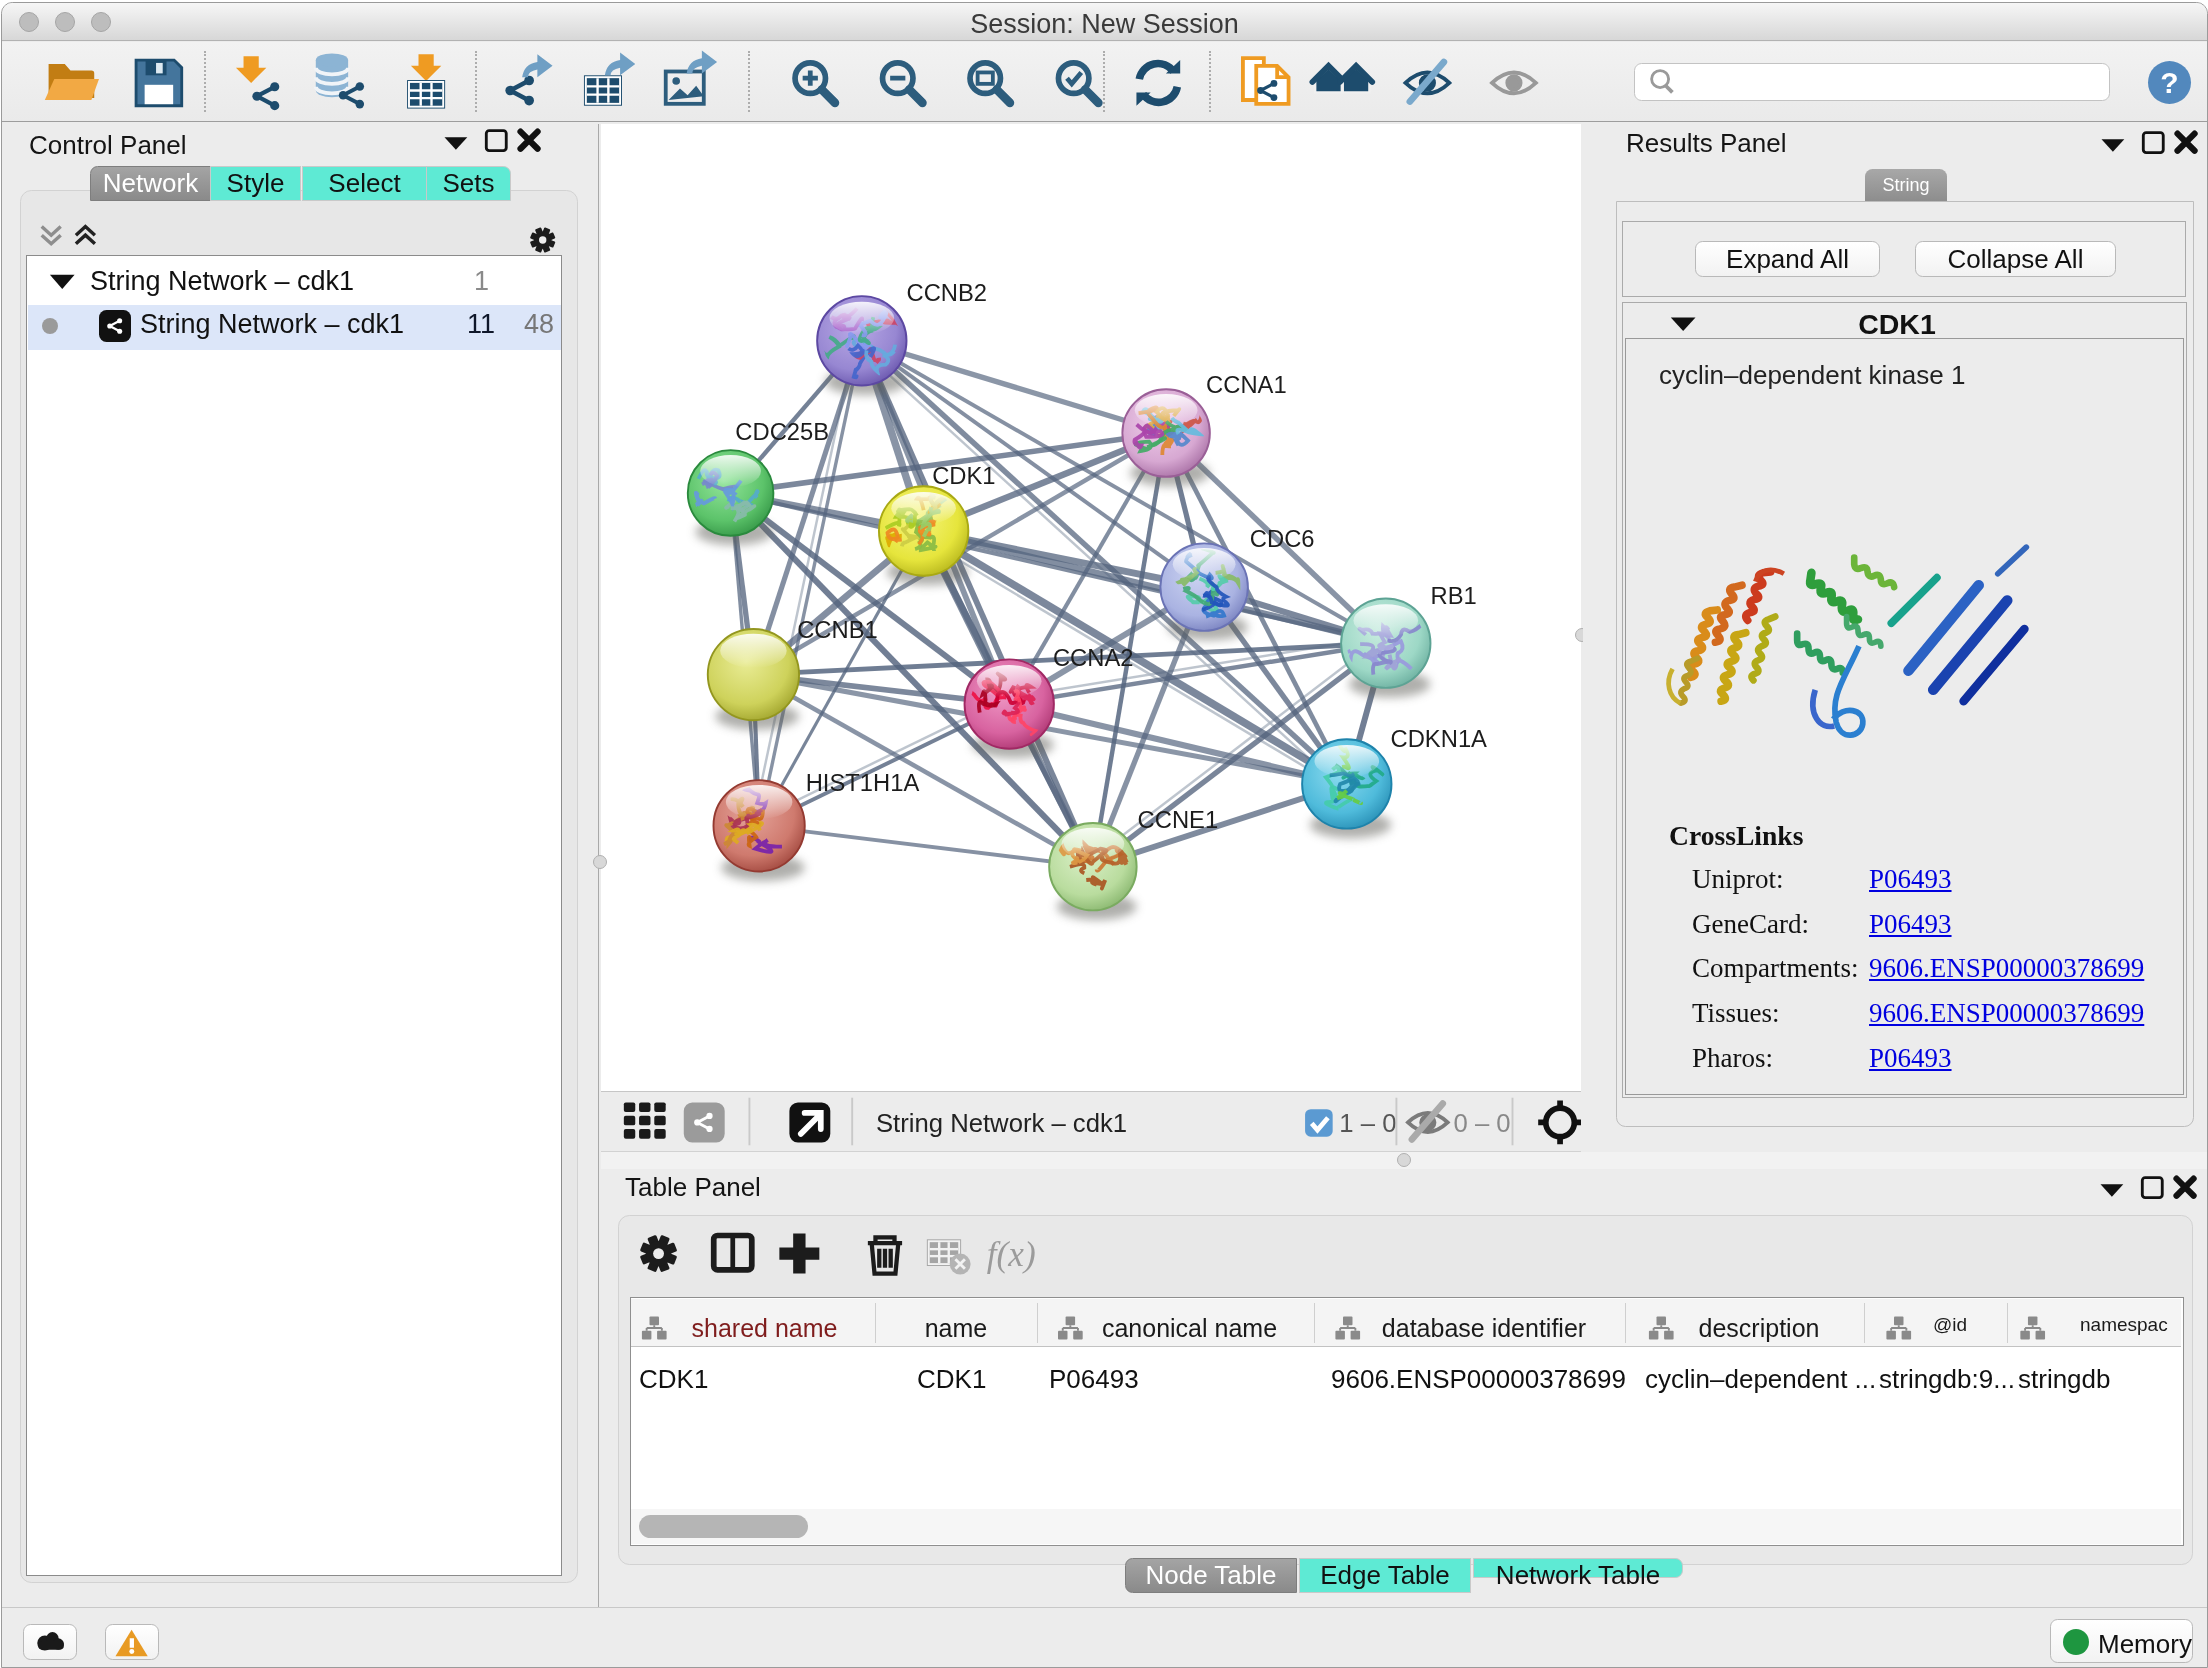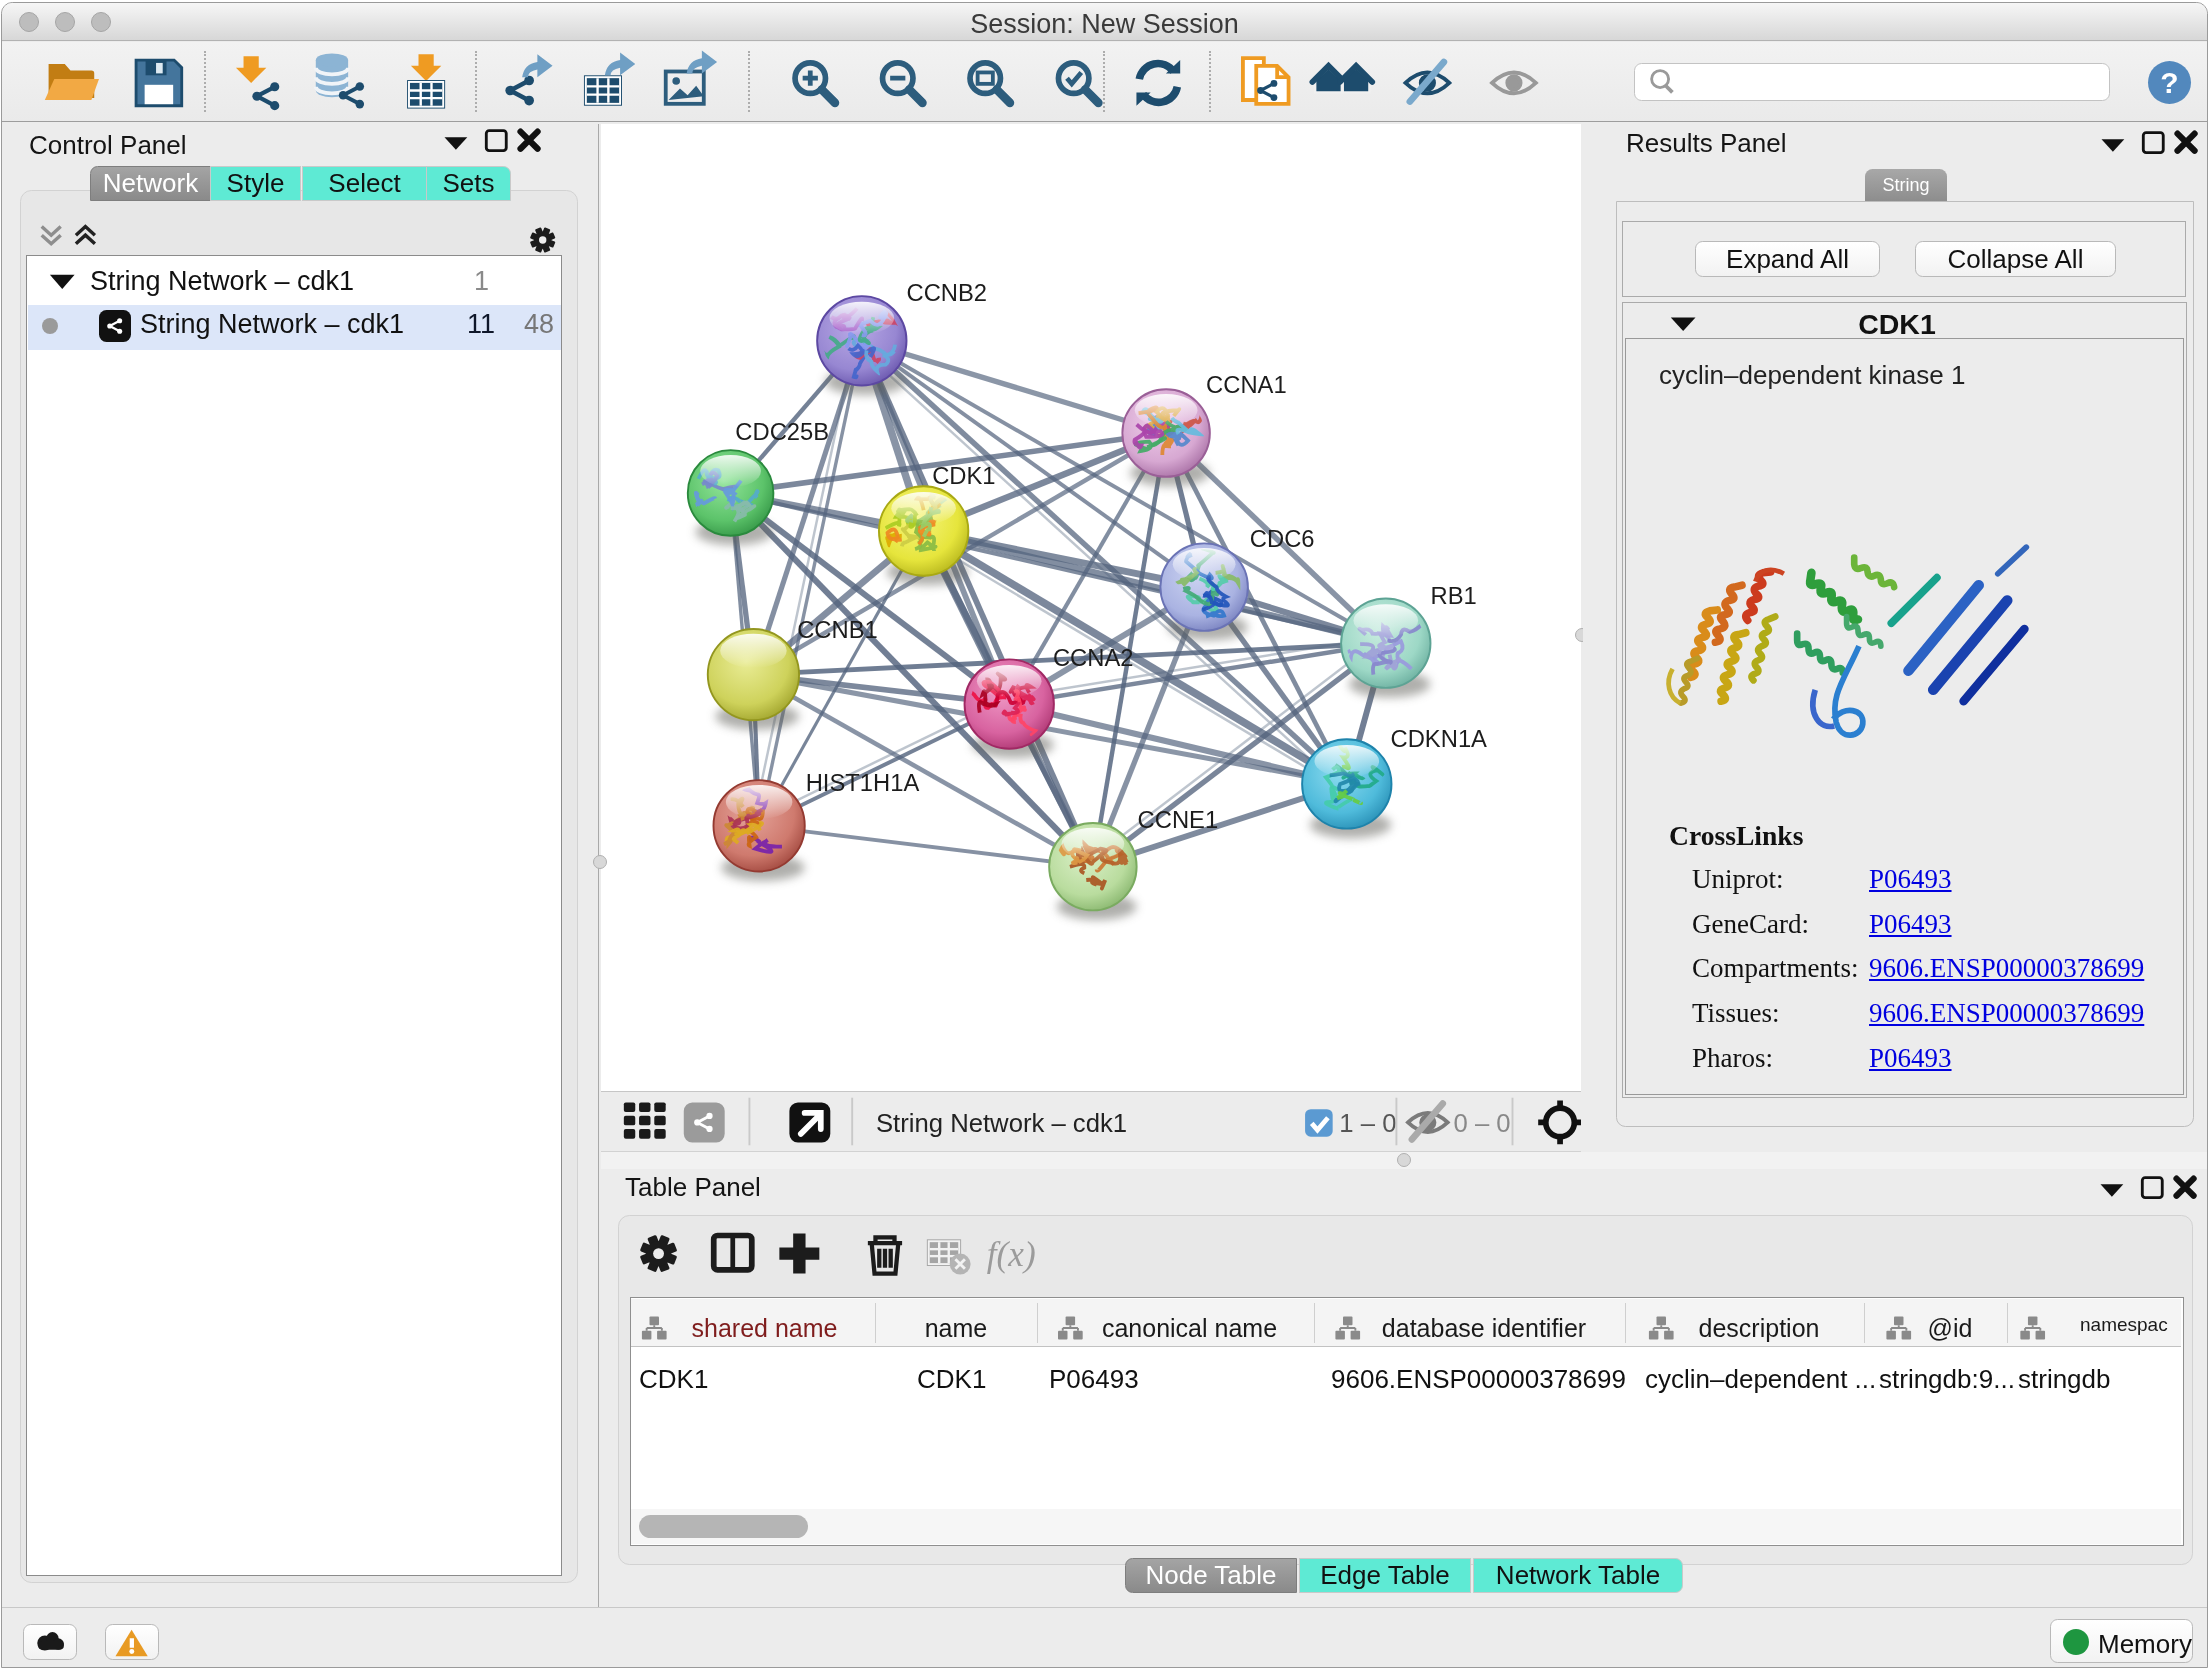--- a/index.html
+++ b/index.html
@@ -684,21 +684,21 @@
       <div class="abs" style="left:436px;top:134px;width:1px;height:40px;background:#cfcfcf"></div>
       <div class="abs" style="left:713px;top:134px;width:1px;height:40px;background:#cfcfcf"></div>
       <div class="abs" style="left:1024px;top:134px;width:1px;height:40px;background:#cfcfcf"></div>
       <div class="abs" style="left:1263px;top:134px;width:1px;height:40px;background:#cfcfcf"></div>
       <div class="abs" style="left:1406px;top:134px;width:1px;height:40px;background:#cfcfcf"></div>
       <div class="abs" style="left:53px;top:145px;width:221px;text-align:center;font-size:25px;color:#7f1d1d">shared name</div>
       <div class="abs" style="left:274px;top:145px;width:162px;text-align:center;font-size:25px;color:#1a1a1a">name</div>
       <div class="abs" style="left:464px;top:145px;width:249px;text-align:center;font-size:25px;color:#1a1a1a">canonical name</div>
       <div class="abs" style="left:742px;top:145px;width:282px;text-align:center;font-size:25px;color:#1a1a1a">database identifier</div>
       <div class="abs" style="left:1053px;top:145px;width:210px;text-align:center;font-size:25px;color:#1a1a1a">description</div>
-      <div class="abs" style="left:1292px;top:145px;width:114px;text-align:center;font-size:25px;color:#1a1a1a">@id</div>
+      <div class="abs" style="left:1292px;top:145px;width:114px;text-align:center;font-size:19px;color:#1a1a1a">@id</div>
       <div class="abs" style="left:1479px;top:145px;font-size:19px;color:#1a1a1a">namespac</div>
       <svg class="abs" width="1617" height="38" style="left:0;top:140px" viewBox="0 0 1700 40">
         <g fill="#8a8a8a">
           <rect x="50" y="8" width="10" height="9" rx="1"></rect>
           <rect x="42" y="23" width="10" height="9" rx="1"></rect>
           <rect x="58" y="23" width="10" height="9" rx="1"></rect>
           <path d="M55,17 v3 M47,20 v3 M63,20 v3 M47,20 h16" stroke="#8a8a8a" stroke-width="2" fill="none"></path>
         </g>
         <g fill="#8a8a8a">
           <rect x="488" y="8" width="10" height="9" rx="1"></rect>
@@ -735,21 +735,21 @@
       <div class="abs" style="left:316px;top:195px;font-size:26px;color:#111">CDK1</div>
       <div class="abs" style="left:448px;top:195px;font-size:26px;color:#111">P06493</div>
       <div class="abs" style="left:730px;top:195px;font-size:26px;color:#111">9606.ENSP00000378699</div>
       <div class="abs" style="left:1044px;top:195px;font-size:26px;color:#111">cyclin–dependent ...</div>
       <div class="abs" style="left:1278px;top:195px;font-size:26px;color:#111">stringdb:9...</div>
       <div class="abs" style="left:1417px;top:195px;font-size:26px;color:#111">stringdb</div>
       <div class="abs" style="left:30px;top:340px;width:1550px;height:35px;background:#f6f6f6"></div>
       <div class="abs" style="left:38px;top:346px;width:169px;height:23px;border-radius:11.4px;background:#b5b5b5"></div>
       <div class="tab tabsel" style="left:524px;top:389px;width:172px;height:35px;line-height:33px;border-radius:7.6px 0 0 7.6px">Node Table</div>
       <div class="tab" style="left:698px;top:389px;width:172px;height:35px;line-height:33px">Edge Table</div>
-      <div class="tab" style="left:872px;top:389px;width:210px;height:35px;line-height:33px;border-radius:0 7.6px 7.6px 0">Network Table</div>
+      <div class="tab" style="left:872px;top:389px;width:210px;height:20px;line-height:33px;border-radius:0 7.6px 7.6px 0">Network Table</div>
     </div>
     <div class="statusbar">
       <div class="btn" style="left:21px;top:16px;width:54px;height:36px"></div>
       <svg class="abs" width="57" height="38" style="left:21px;top:16px" viewBox="0 0 60 40">
         <g fill="#1a1a1a">
           <circle cx="23" cy="20" r="8"></circle>
           <circle cx="31" cy="15" r="6.5"></circle>
           <circle cx="37" cy="21" r="6"></circle>
           <rect x="16" y="18" width="27" height="9" rx="4"></rect>
         </g>

